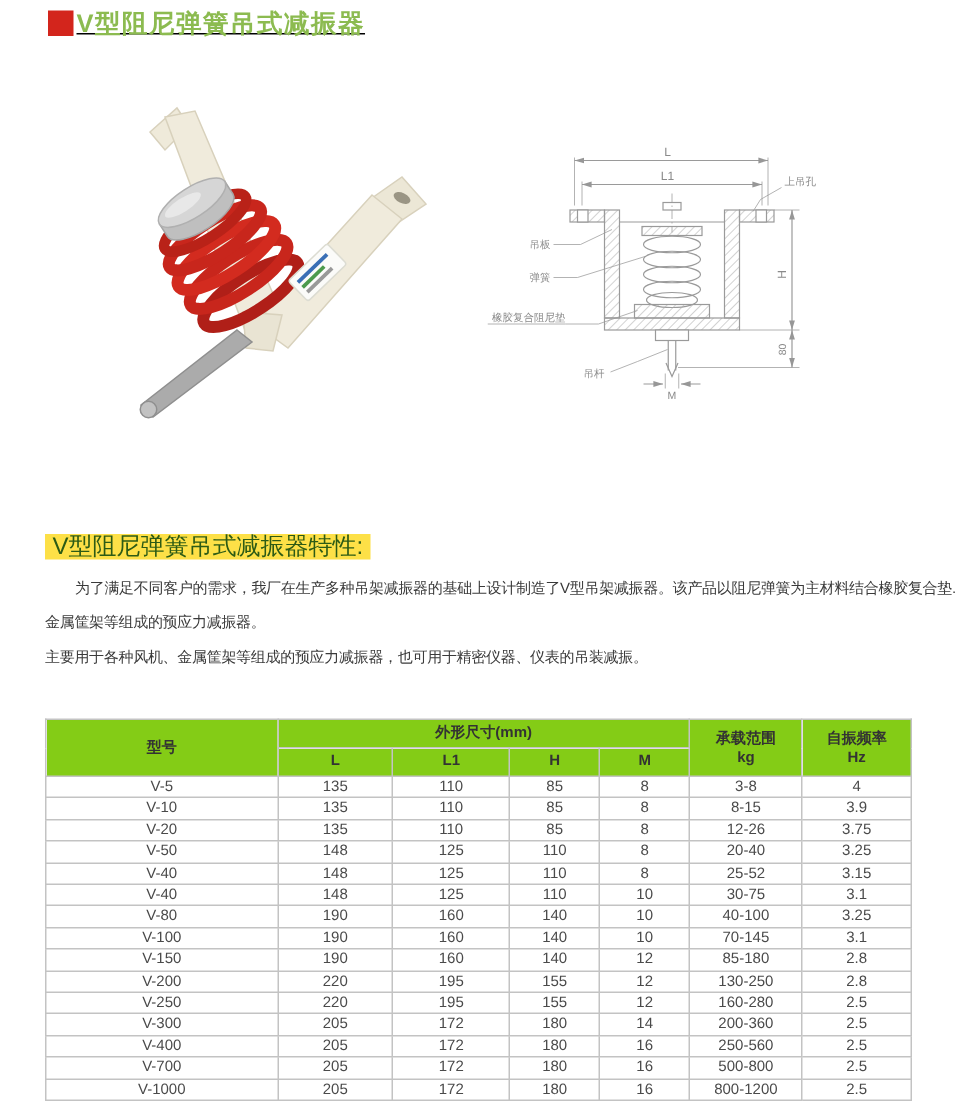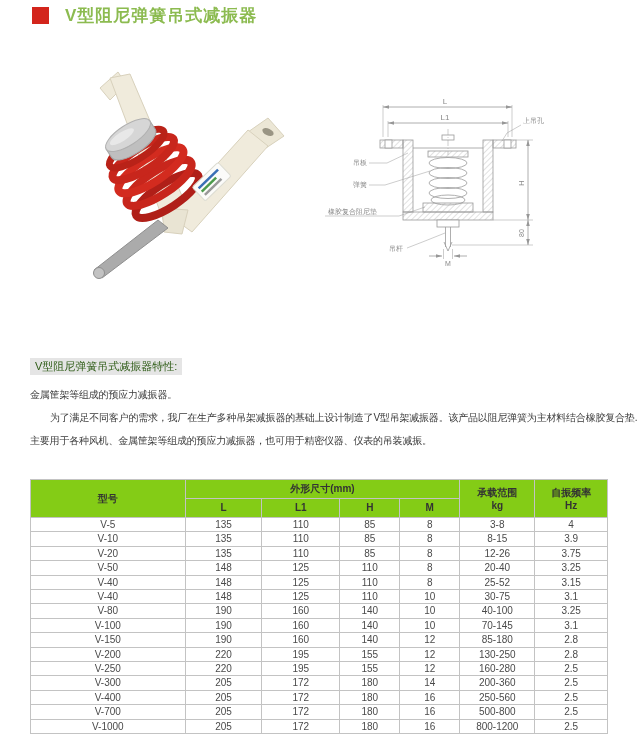--- a/index.html
+++ b/index.html
@@ -1,31 +1,31 @@
 <!DOCTYPE html>
 <html><head>
 <meta charset="utf-8">
 <style>
   html,body{margin:0;padding:0;background:#ffffff;}
   body{width:638px;height:738px;position:relative;font-family:"Liberation Sans","DejaVu Sans",sans-serif;}
   .page{position:absolute;inset:0;background:#fff;overflow:hidden;}
 
   
-  .title-row{position:absolute;top:4px;left:32px;display:flex;align-items:center;gap:16px;}
+  .title-row{position:absolute;top:4px;left:32px;display:flex;align-items:center;gap:2px;text-decoration:underline;}
   .red-square{width:17px;height:17px;background:#d3251c;flex:0 0 auto;}
   .page-title{margin:0;font-size:17px;font-weight:600;color:#8cbb50;letter-spacing:1px;}
 
   
   .photo-wrap{position:absolute;left:60px;top:70px;width:238px;height:220px;}
   .drawing-wrap{position:absolute;left:325px;top:85px;width:300px;height:200px;}
   svg text{font-family:"Liberation Sans","DejaVu Sans",sans-serif;}
 
   
   .features{position:absolute;left:30px;top:356px;width:600px;}
-  .features-heading{display:inline-block;background:#e5e5e5;color:#2d5b15;font-size:11px;line-height:15px;padding:1px 5px;margin-bottom:13px;}
+  .features-heading{display:inline-block;background:#fde047;color:#2d5b15;font-size:16px;line-height:15px;padding:1px 5px;margin-bottom:13px;}
   .feature-line{margin:0 0 10px;font-size:10px;line-height:13px;color:#3a3a3a;letter-spacing:-0.2px;white-space:nowrap;}
   .indent{text-indent:2em;}
 
   
   .spec-table{position:absolute;left:30px;top:479px;width:578px;border-collapse:collapse;table-layout:fixed;font-size:10px;color:#4a4a4a;}
   .spec-table th,.spec-table td{border:1px solid #c3c3c3;text-align:center;padding:0;overflow:hidden;}
   .spec-table thead th{background:#84cc16;font-weight:bold;color:#333;height:18px;line-height:12px;}
   .spec-table tbody td{height:13.4px;line-height:13.4px;background:#fff;}
   .hdr-two-line div{line-height:13px;text-align:center;}
 </style>
@@ -152,22 +152,22 @@
         <text x="28" y="80">吊板</text>
         <text x="28" y="102">弹簧</text>
         <text x="3" y="129">橡胶复合阻尼垫</text>
         <text x="64" y="166">吊杆</text>
       </g>
     </svg>
   </div>
 
   <div class="features">
     <span class="features-heading">V型阻尼弹簧吊式减振器特性:</span>
+    <p class="feature-line indent">为了满足不同客户的需求，我厂在生产多种吊架减振器的基础上设计制造了V型吊架减振器。该产品以阻尼弹簧为主材料结合橡胶复合垫.</p>
     <p class="feature-line">金属筐架等组成的预应力减振器。</p>
-    <p class="feature-line indent">为了满足不同客户的需求，我厂在生产多种吊架减振器的基础上设计制造了V型吊架减振器。该产品以阻尼弹簧为主材料结合橡胶复合垫.</p>
     <p class="feature-line">主要用于各种风机、金属筐架等组成的预应力减振器，也可用于精密仪器、仪表的吊装减振。</p>
   </div>
 
   <table class="spec-table">
     <colgroup>
       <col style="width:26.8%">
         <col style="width:13.3%">
         <col style="width:13.5%">
       <col style="width:10.4%">
         <col style="width:10.4%">

